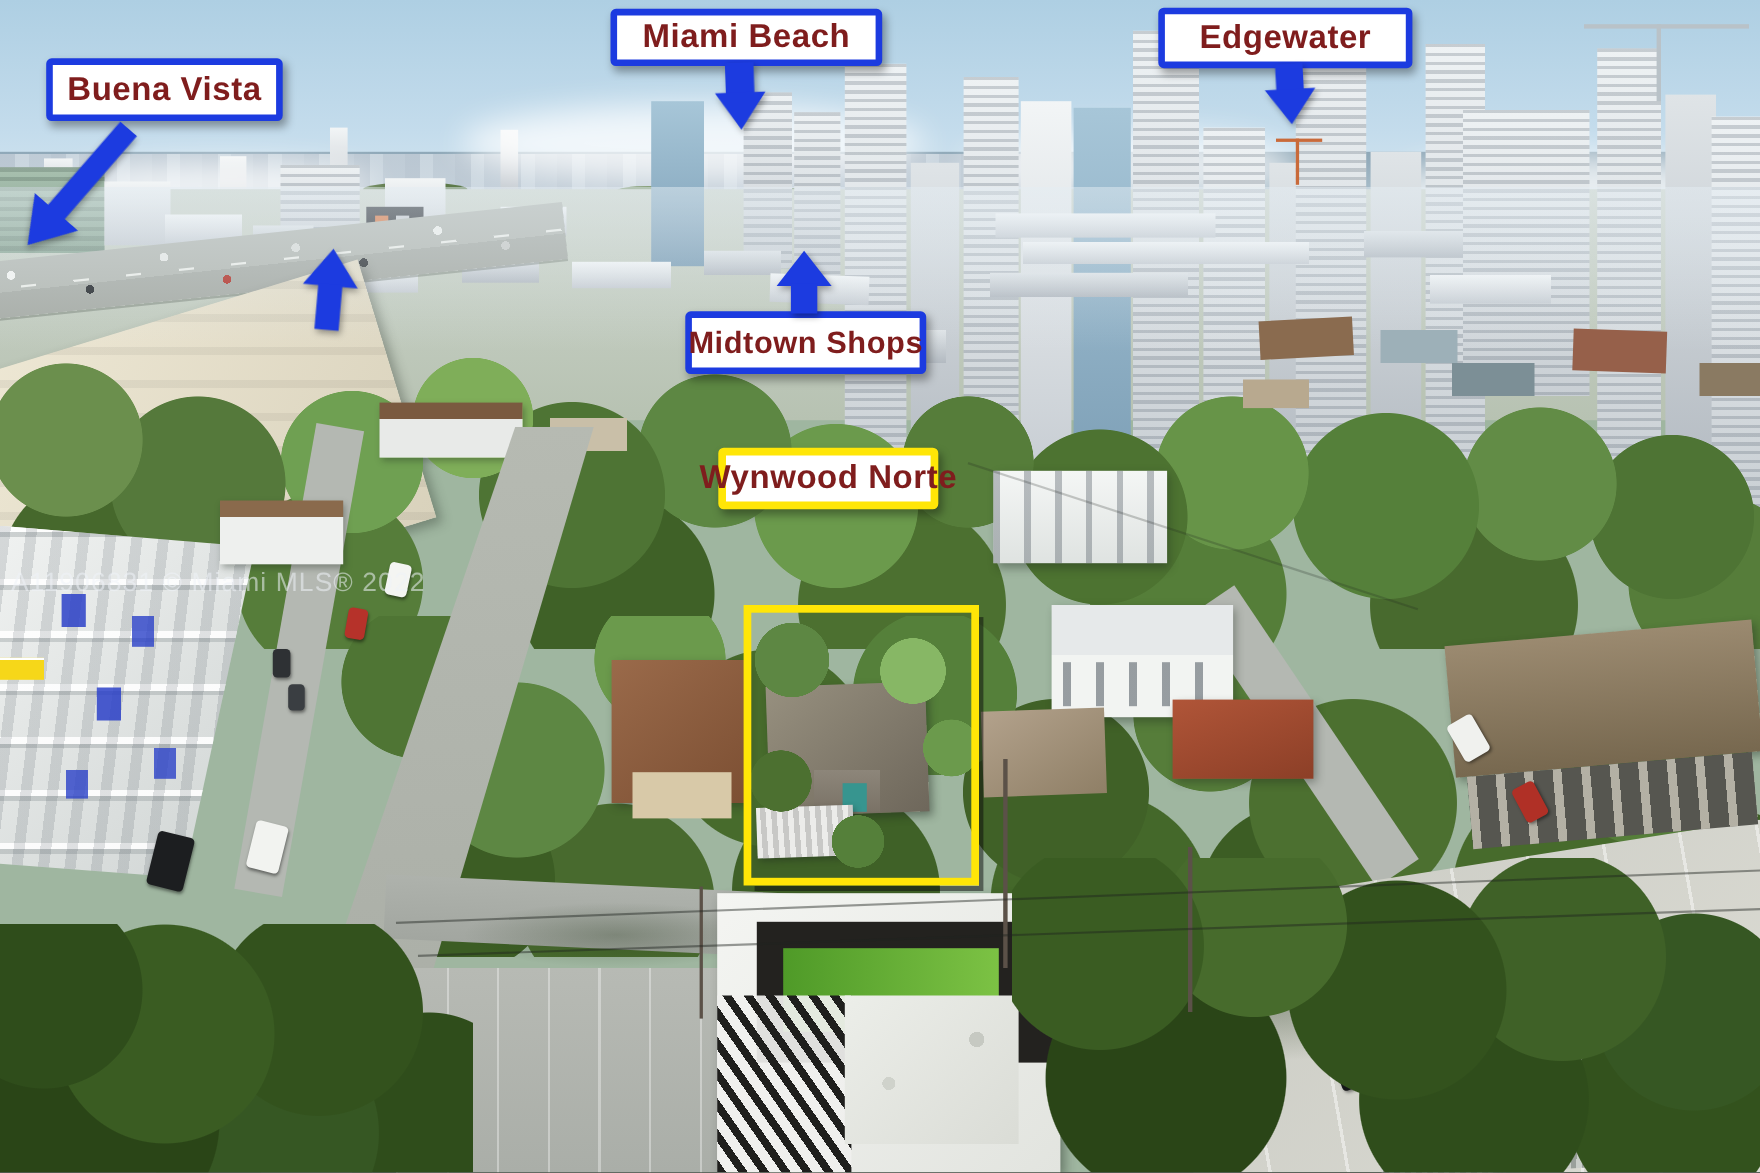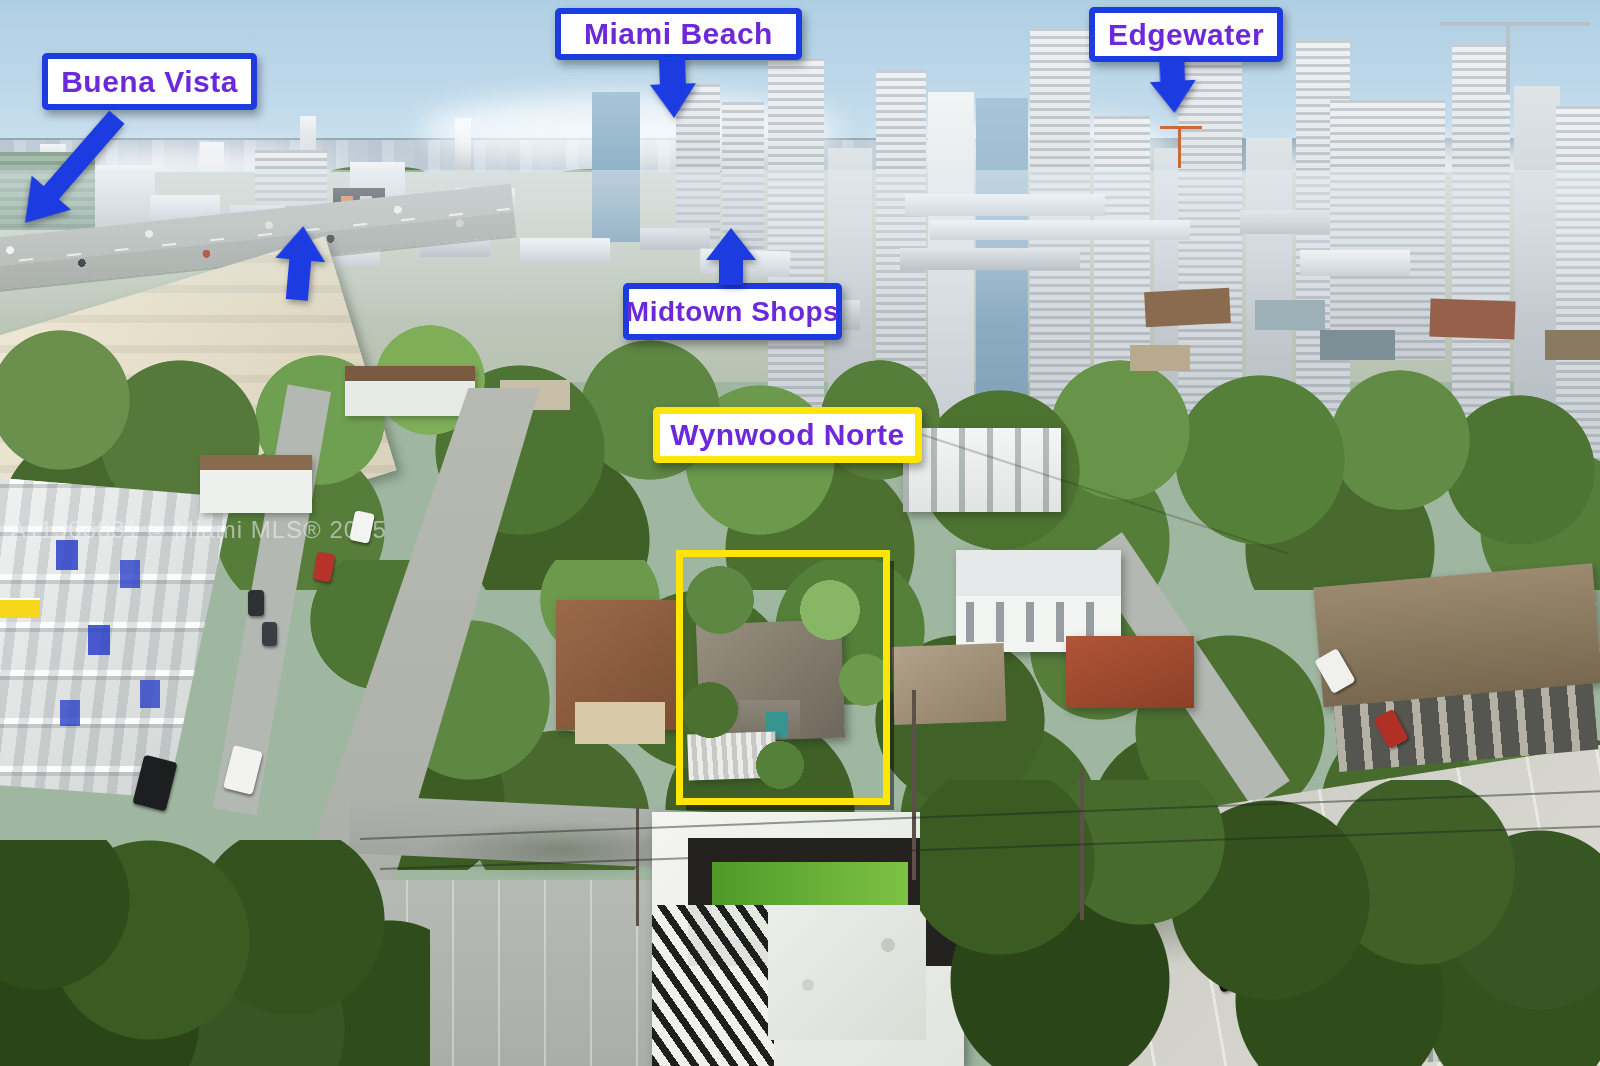--- a/index.html
+++ b/index.html
@@ -21,21 +21,21 @@
   .trees{position:absolute;}
   .car{position:absolute;border-radius:4px;box-shadow:1px 2px 3px rgba(0,0,0,.45);}
   .wire{position:absolute;height:2px;background:rgba(30,35,30,.45);transform-origin:left center;}
   .pole{position:absolute;background:#5b5148;}
   .shadowblob{position:absolute;border-radius:50%;}
   
   .label{
     position:absolute;box-sizing:border-box;background:#fff;
     border:6px solid var(--blue);border-radius:5px;
     display:flex;align-items:center;justify-content:center;
-    font-weight:bold;color:#6d28d9;font-size:30px;white-space:nowrap;
+    font-weight:bold;color:#7f1d1d;font-size:30px;white-space:nowrap;
     box-shadow:3px 5px 8px rgba(0,0,0,.35);letter-spacing:.5px;
   }
   .label.yellow{border:7px solid var(--yellow);}
   .arrow{position:absolute;filter:drop-shadow(2px 3px 3px rgba(0,0,0,.35));}
   .arrow .shaft{position:absolute;left:50%;transform:translateX(-50%);background:var(--blue);}
   .arrow .tri{position:absolute;left:50%;transform:translateX(-50%);width:0;height:0;}
   .hl-rect{
     position:absolute;box-sizing:border-box;border:7px solid var(--yellow);
     box-shadow:7px 8px 0 -3px rgba(10,10,10,.5);
   }
@@ -289,60 +289,60 @@
       radial-gradient(circle 105px at 420px 220px,#2f4d1b 99%,transparent),
       radial-gradient(circle 95px at 600px 230px,#33521d 99%,transparent);"></div>
 
     <div class="pole" style="left:912px;top:690px;width:4px;height:190px;"></div>
     <div class="pole" style="left:1080px;top:770px;width:4px;height:150px;"></div>
     <div class="pole" style="left:636px;top:806px;width:3px;height:120px;"></div>
     <div class="wire" style="left:360px;top:838px;width:1250px;transform:rotate(-2.2deg);"></div>
     <div class="wire" style="left:380px;top:868px;width:1230px;transform:rotate(-2deg);"></div>
     <div class="wire" style="left:880px;top:420px;width:430px;transform:rotate(18deg);opacity:.5;"></div>
 
-    <div class="watermark" style="left:10px;top:516px;">A11906831 © Miami MLS® 2025</div>
+    <div class="watermark" style="left:10px;top:516px;">A11906831 © Miami MLS® 2022</div>
   </div>
 
   <div class="hl-rect" style="left:676px;top:550px;width:214px;height:255px;"></div>
 
   <div class="label" style="left:42px;top:53px;width:215px;height:57px;">
     <span>Buena Vista</span>
   </div>
   <div class="arrow" style="left:45px;top:100px;width:52px;height:140px;transform:rotate(41deg);">
     <div class="shaft" style="top:0;width:20px;height:102px;"></div>
     <div class="tri" style="bottom:0;border-left:26px solid transparent;border-right:26px solid transparent;border-top:40px solid var(--blue);"></div>
   </div>
 
   <div class="label" style="left:555px;top:8px;width:247px;height:52px;">
     <span>Miami Beach</span>
   </div>
   <div class="arrow" style="left:650px;top:57px;width:46px;height:61px;transform:rotate(-2deg);">
     <div class="shaft" style="top:0;width:26px;height:28px;"></div>
     <div class="tri" style="bottom:0;border-left:23px solid transparent;border-right:23px solid transparent;border-top:34px solid var(--blue);"></div>
   </div>
 
-  <div class="label" style="left:1089px;top:7px;width:194px;height:55px;">
+  <div class="label" style="left:1053px;top:7px;width:231px;height:55px;">
     <span>Edgewater</span>
   </div>
   <div class="arrow" style="left:1150px;top:58px;width:46px;height:55px;transform:rotate(-3deg);">
     <div class="shaft" style="top:0;width:25px;height:24px;"></div>
     <div class="tri" style="bottom:0;border-left:23px solid transparent;border-right:23px solid transparent;border-top:32px solid var(--blue);"></div>
   </div>
 
   <div class="arrow" style="left:275px;top:226px;width:50px;height:74px;transform:rotate(5deg);">
     <div class="tri" style="top:0;border-left:25px solid transparent;border-right:25px solid transparent;border-bottom:34px solid var(--blue);"></div>
     <div class="shaft" style="top:32px;width:22px;height:42px;"></div>
   </div>
 
   <div class="label" style="left:623px;top:283px;width:219px;height:57px;font-size:28px;">
     <span>Midtown Shops</span>
   </div>
   <div class="arrow" style="left:706px;top:228px;width:50px;height:57px;">
     <div class="tri" style="top:0;border-left:25px solid transparent;border-right:25px solid transparent;border-bottom:32px solid var(--blue);"></div>
     <div class="shaft" style="top:30px;width:24px;height:27px;"></div>
   </div>
 
-  <div class="label yellow" style="left:653px;top:407px;width:269px;height:56px;">
+  <div class="label yellow" style="left:653px;top:407px;width:200px;height:56px;">
     <span>Wynwood Norte</span>
   </div>
 
 
 </div>
 
 </body></html>

